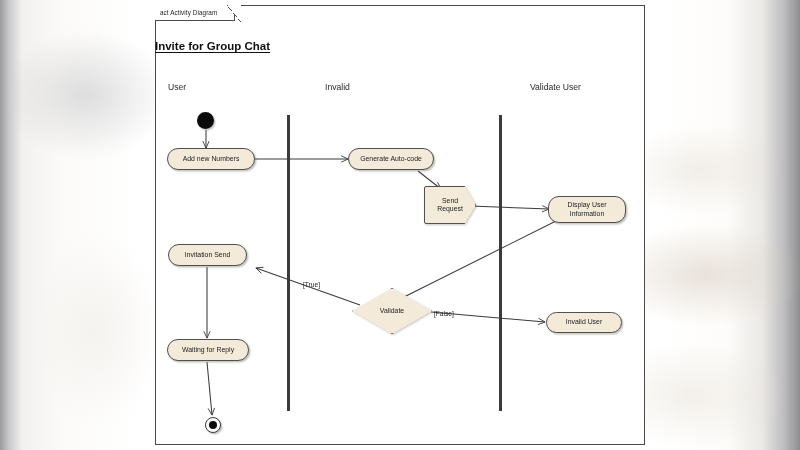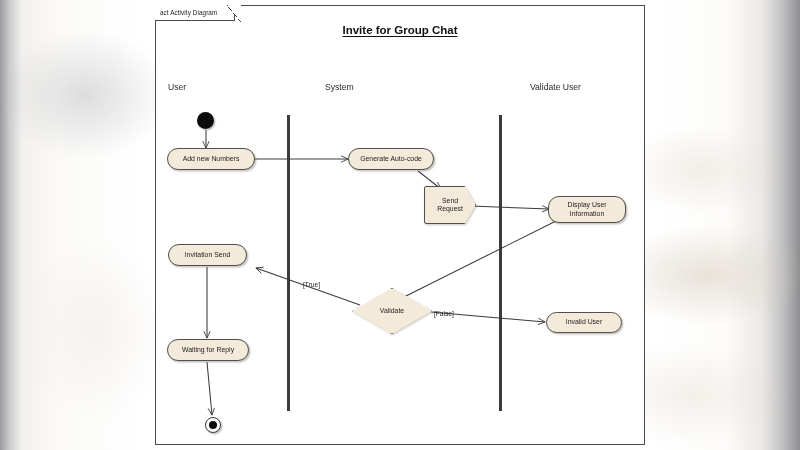--- a/index.html
+++ b/index.html
@@ -29,22 +29,22 @@
     border-right:1.3px solid #4a4a4a;border-bottom:1.3px solid #4a4a4a;
     padding:1px 4px 0 5px;width:80px;
     font-size:6.3px;color:#1c1c1c;line-height:14px;white-space:nowrap;
     letter-spacing:0.1px;
   }
   #frame-tab-corner{
     position:absolute;left:227px;top:5px;width:14px;height:17px;
     background:linear-gradient(to bottom left, #ffffff 49.5%, #4a4a4a 49.5%, #4a4a4a 52%, transparent 52%);
   }
   #title{
-    position:absolute;left:155px;top:24px;width:490px;
-    text-align:center;font-size:11.5px;font-weight:bold;color:#111;
+    position:absolute;left:155px;top:40px;width:490px;
+    text-align:left;font-size:11.5px;font-weight:bold;color:#111;
     text-decoration:underline;text-underline-offset:2px;
   }
   .lane-head{
     position:absolute;font-size:8.6px;color:#2a2a2a;
     white-space:nowrap;
   }
   .lane-bar{
     position:absolute;width:3.4px;background:#3b3b3b;
   }
   svg#edges{position:absolute;left:0;top:0;width:800px;height:450px;overflow:visible;}
@@ -88,21 +88,21 @@
 
 <div id="photo-bg"></div>
 
 <div id="frame"></div>
 <div id="frame-tab">act Activity Diagram</div>
 <div id="frame-tab-corner"></div>
 
 <div id="title">Invite for Group Chat</div>
 
 <div class="lane-head" style="left:168px;top:82px;width:90px;">User</div>
-<div class="lane-head" style="left:325px;top:82px;width:90px;">System</div>
+<div class="lane-head" style="left:325px;top:82px;width:90px;">Invalid</div>
 <div class="lane-head" style="left:530px;top:82px;width:105px;">Validate User</div>
 
 <div class="lane-bar" style="left:287px;top:115px;height:296px;"></div>
 <div class="lane-bar" style="left:499px;top:115px;height:296px;"></div>
 
 <svg id="edges">
   <defs>
     <marker id="ah" viewBox="0 0 10 10" refX="9.2" refY="5" markerWidth="8" markerHeight="8" orient="auto-start-reverse" markerUnits="userSpaceOnUse">
       <path d="M 0.6 1 L 9.4 5 L 0.6 9" fill="none" stroke="#3a3a3a" stroke-width="1.1"></path>
     </marker>

